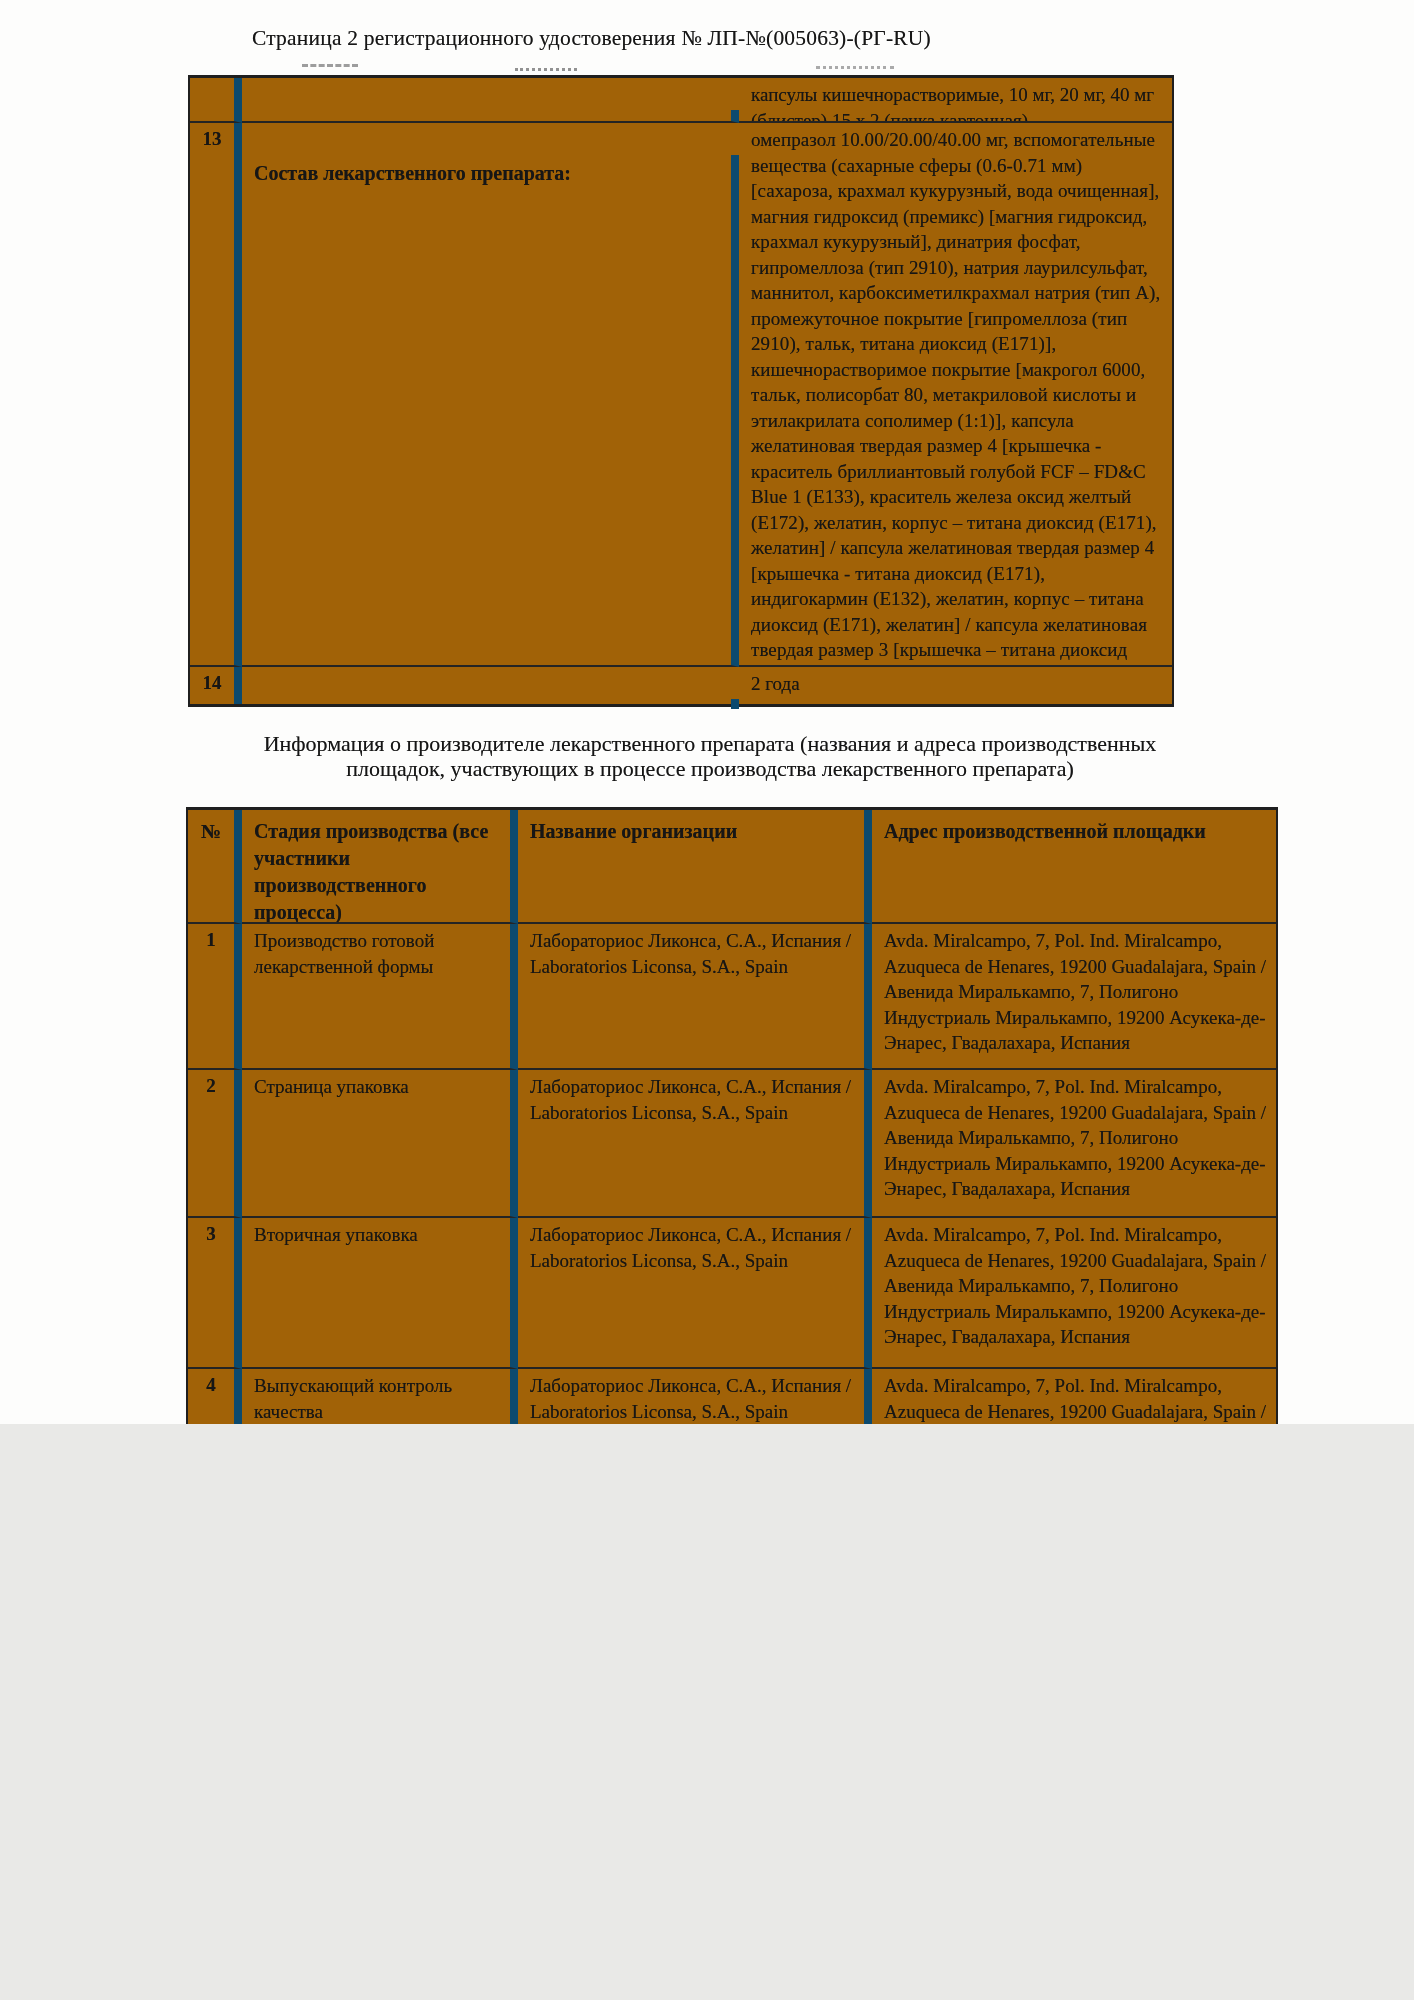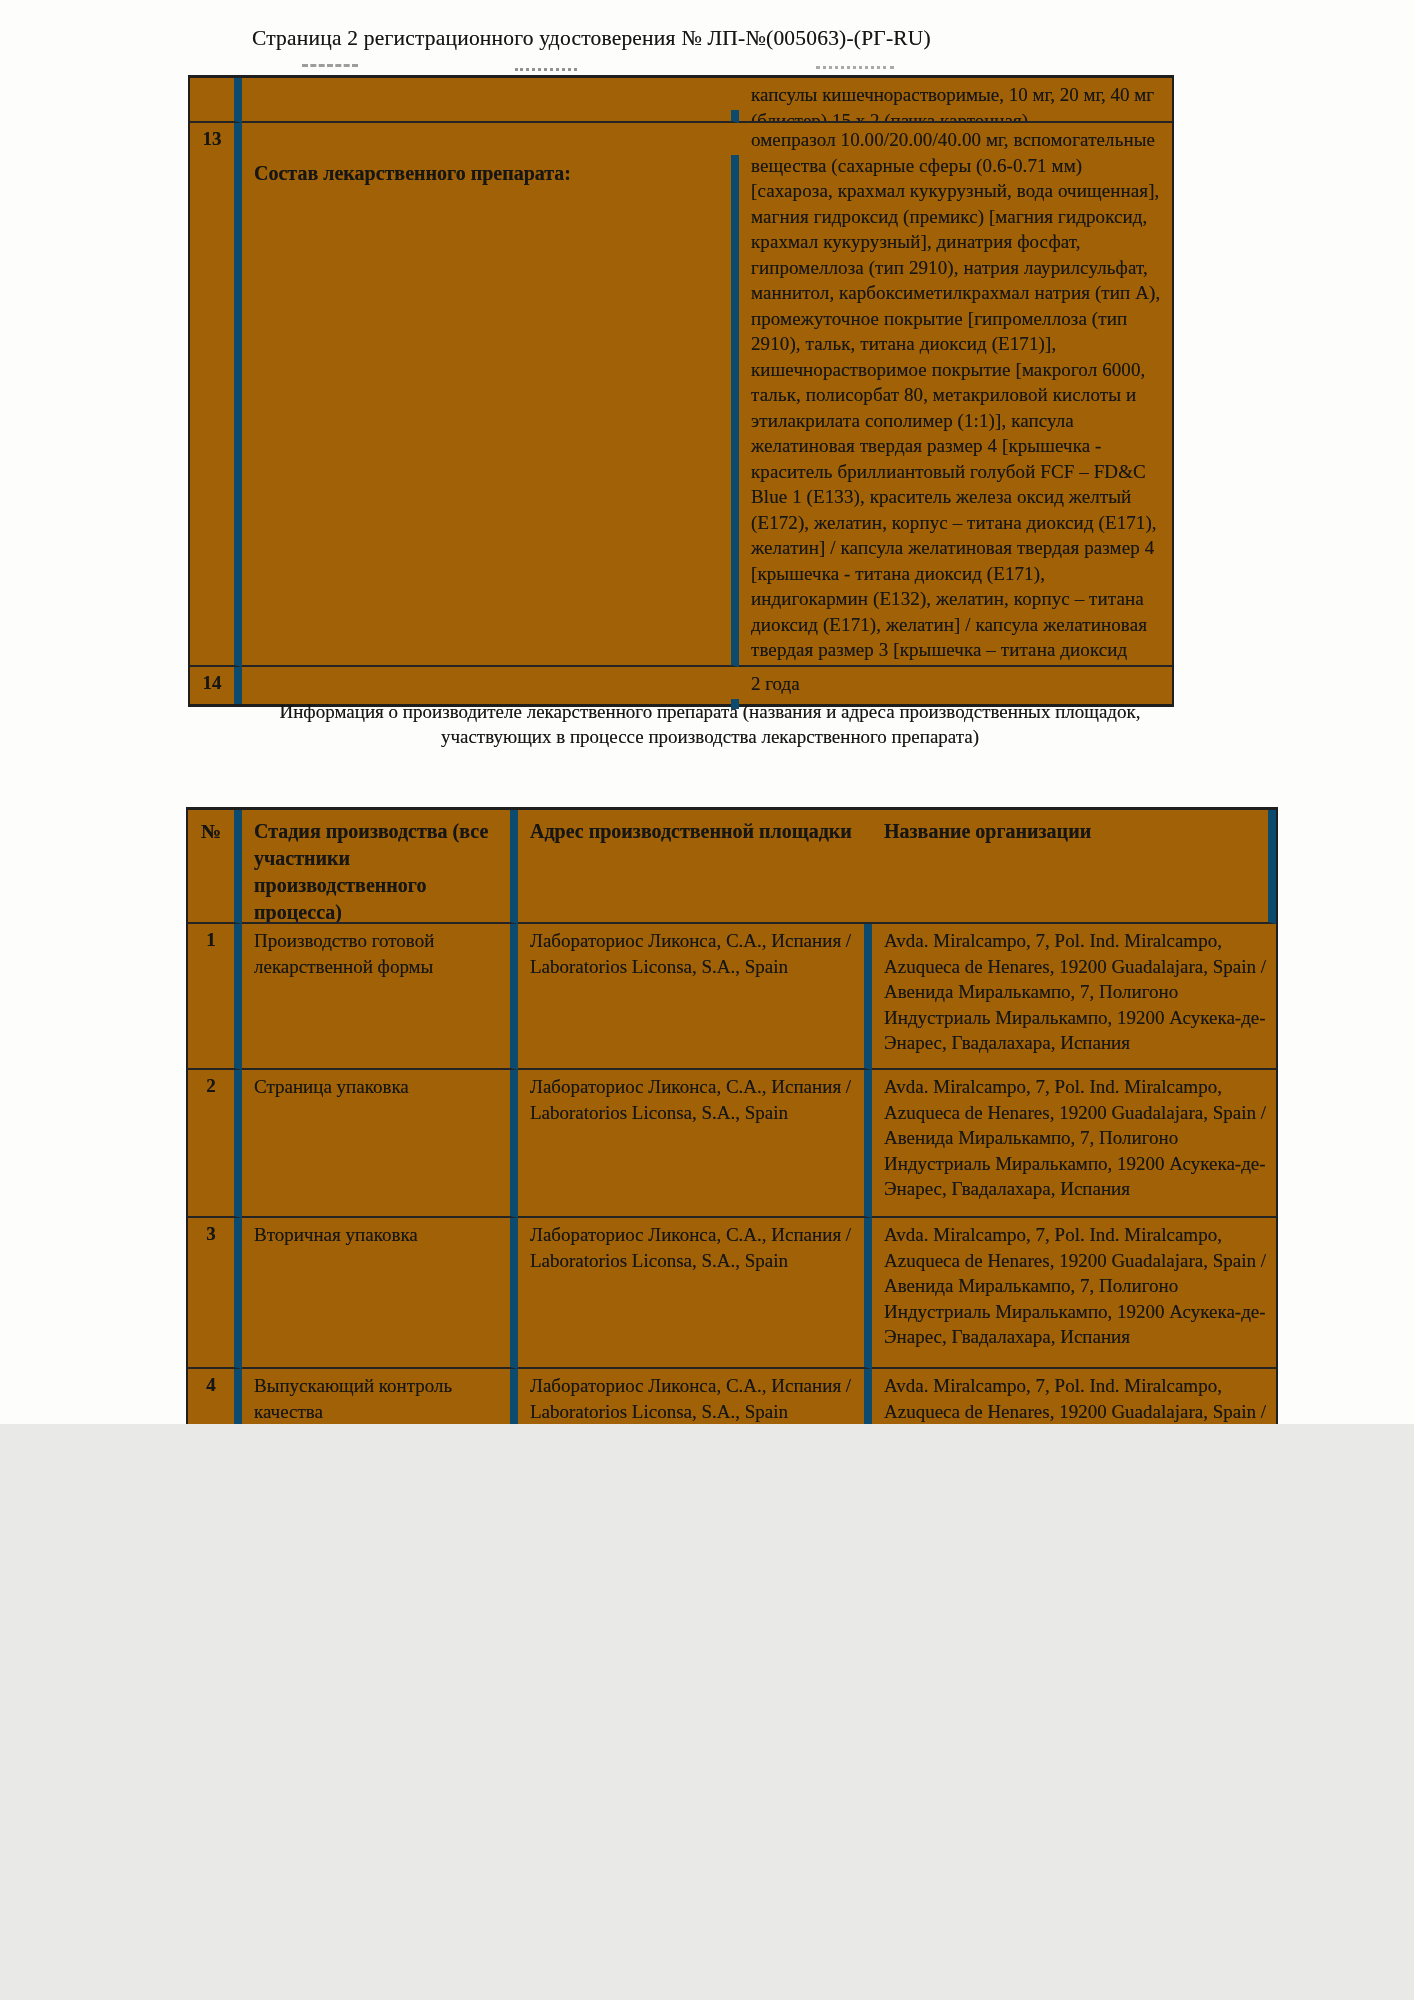--- a/index.html
+++ b/index.html
@@ -36,22 +36,22 @@
   .gtable .c.last-col{border-right:none;}
   .gtable .c.last-row{border-bottom:none;}
   .c.num{padding:3px 2px; text-align:center; font-size:19px; font-weight:600;}
   .c.label{font-weight:700; font-size:20px; padding-top:6px;margin-top:32px;}
   .c.hdr{font-weight:700; font-size:20px; line-height:27px; padding-top:8px;}
   .c.center{text-align:left;}
   .t1-compact{line-height:22px;}
   .t1-long{line-height:25.4px; letter-spacing:.1px; padding-top:5px;}
   
   .info-par{
-    position:absolute; left:260px; top:699px; width:900px;
-    text-align:center; font-size:19px; line-height:25px;
+    position:absolute; left:260px; top:731px; width:900px;
+    text-align:center; font-size:22px; line-height:25px;
   }
   
   .sig-label{position:absolute; left:155px; top:1606px; font-weight:700; font-size:22px; white-space:nowrap;}
   .sig-name{position:absolute; left:737px; top:1606px; font-weight:700; font-size:22px; white-space:nowrap;}
   .sig-line{position:absolute; left:538px; top:1638px; width:184px; border-top:2px solid #2a2a2a;}
   .sig-caption{position:absolute; left:540px; top:1656px; width:184px; text-align:center; font-size:19px;}
   .seal-label{position:absolute; left:560px; top:1732px; font-size:25px; letter-spacing:1px;}
   .sig-svg{position:absolute; left:400px; top:1505px;}
   
   .black-dot{position:absolute; left:1256px; top:1853px; width:36px; height:39px;
@@ -84,22 +84,22 @@
     <div class="c label last-row">Срок годности:</div>
     <div class="c last-col last-row center">2 года</div>
   </div>
 
   <div class="info-par">Информация о производителе лекарственного препарата (названия и адреса производственных площадок, участвующих в процессе производства лекарственного препарата)</div>
 
   <div class="gtable" style="left:186px; top:807px; width:1088px; grid-template-columns:54px 276px 354px 404px; grid-template-rows:114px 146px 148px 151px 149px;">
 
     <div class="c hdr num">№</div>
     <div class="c hdr">Стадия производства (все участники производственного процесса)</div>
+    <div class="c hdr">Название организации</div>
     <div class="c hdr last-col">Адрес производственной площадки</div>
-    <div class="c hdr">Название организации</div>
 
     <div class="c num">1</div>
     <div class="c">Производство готовой лекарственной формы</div>
     <div class="c">Лабораториос Ликонса, С.А., Испания / Laboratorios Liconsa, S.A., Spain</div>
     <div class="c last-col">Avda. Miralcampo, 7, Pol. Ind. Miralcampo, Azuqueca de Henares, 19200 Guadalajara, Spain / Авенида Миралькампо, 7, Полигоно Индустриаль Миралькампо, 19200 Асукека-де-Энарес, Гвадалахара, Испания</div>
 
     <div class="c num">2</div>
     <div class="c">Страница упаковка</div>
     <div class="c">Лабораториос Ликонса, С.А., Испания / Laboratorios Liconsa, S.A., Spain</div>
     <div class="c last-col">Avda. Miralcampo, 7, Pol. Ind. Miralcampo, Azuqueca de Henares, 19200 Guadalajara, Spain / Авенида Миралькампо, 7, Полигоно Индустриаль Миралькампо, 19200 Асукека-де-Энарес, Гвадалахара, Испания</div>

